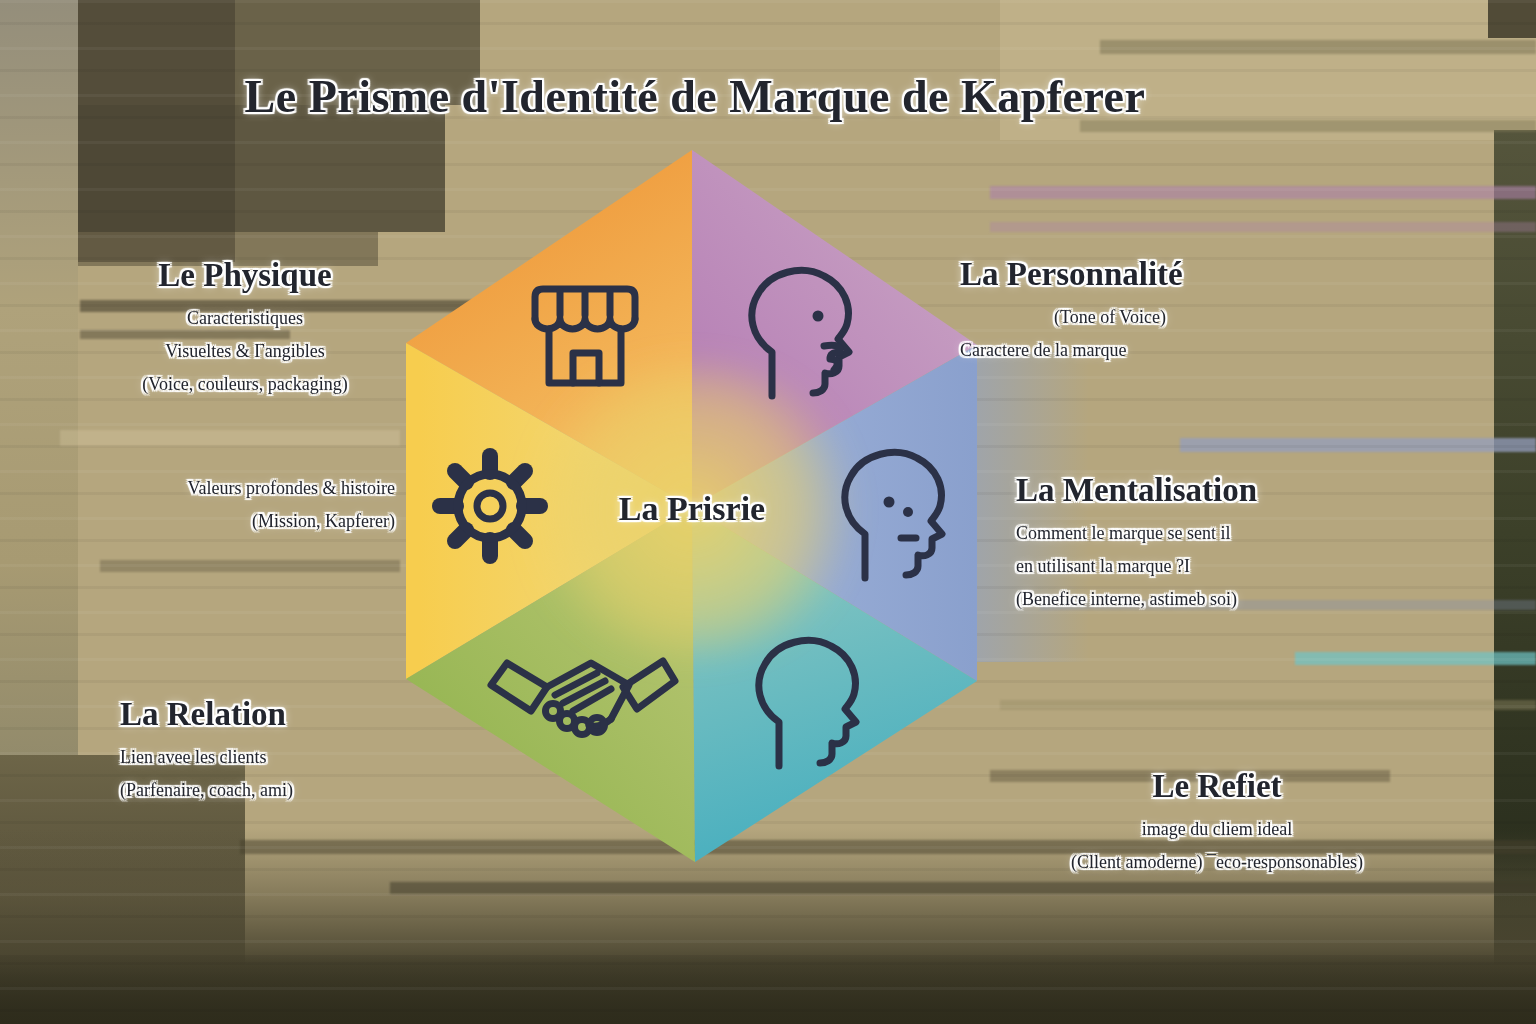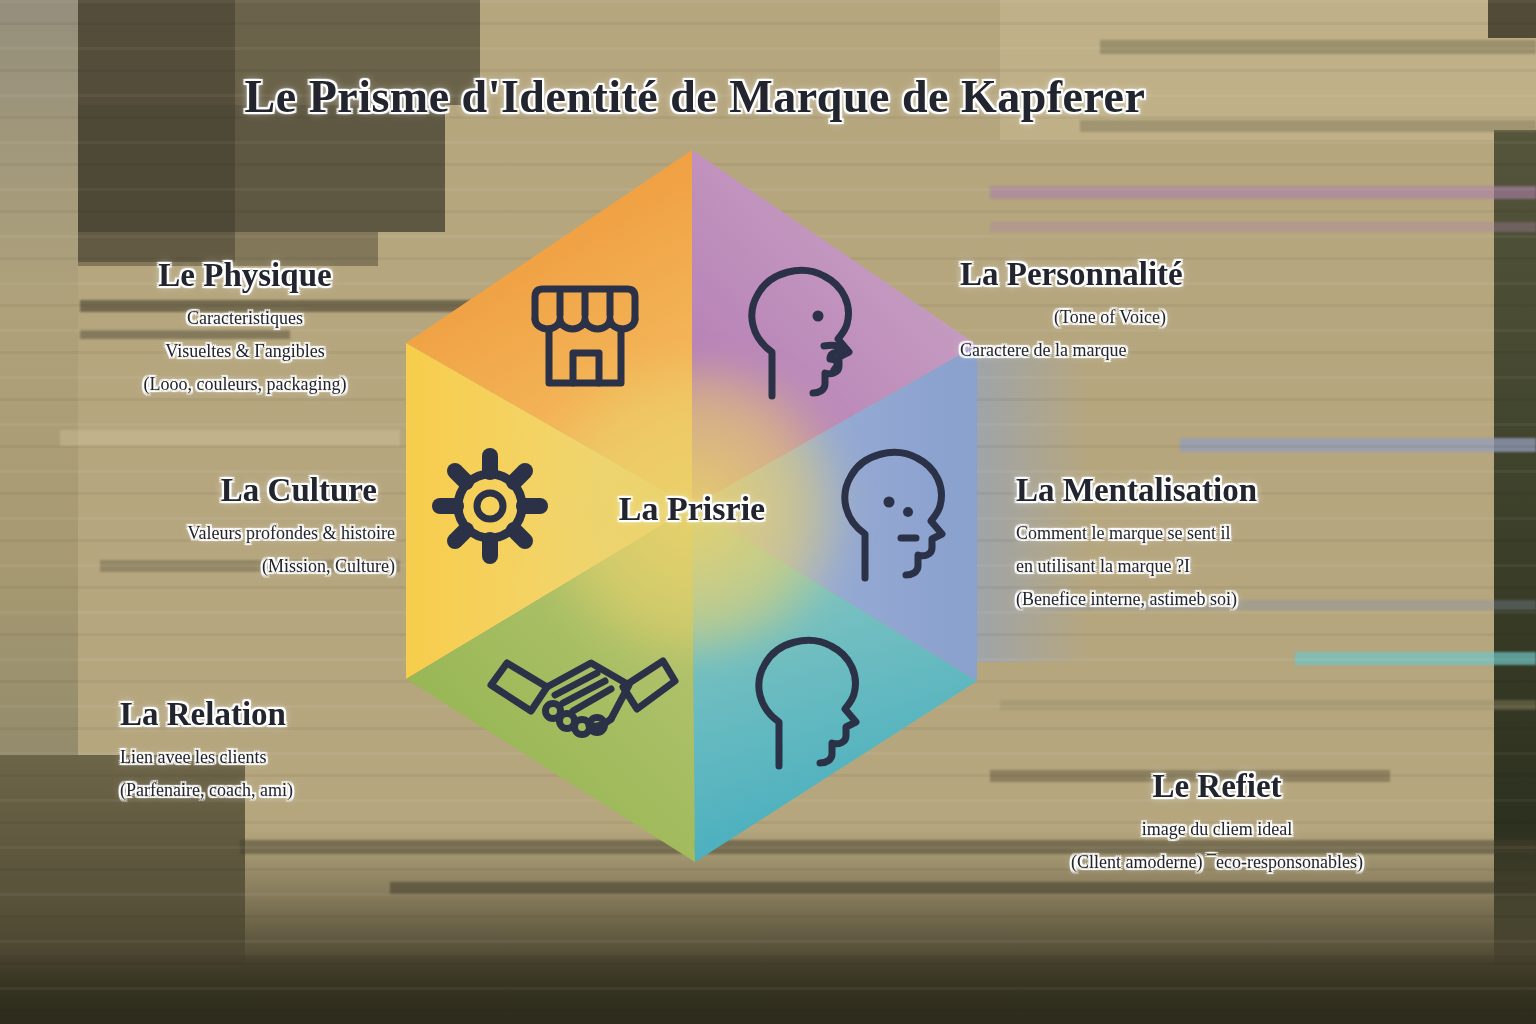--- a/index.html
+++ b/index.html
@@ -183,33 +183,32 @@
     </g>
   </g>
 </svg>
 
 <div class="txt title">Le Prisme d'Identité de Marque de Kapferer</div>
 
 <div class="sec sec-physique">
   <div class="txt head" style="position:static">Le Physique</div>
   <div class="txt body" style="position:static">Caracteristiques</div>
   <div class="txt body" style="position:static">Visueltes &amp; Γangibles</div>
-  <div class="txt body" style="position:static">(Looo, couleurs, packaging)</div>
+  <div class="txt body" style="position:static">(Voice, couleurs, packaging)</div>
 </div>
 
 <div class="sec sec-personnalite">
   <div class="txt head" style="position:static">La Personnalité</div>
   <div class="txt body paren" style="position:static">(Tone of Voice)</div>
   <div class="txt body" style="position:static">Caractere de la marque</div>
 </div>
 
 <div class="sec sec-culture">
-  <div class="txt head" style="position:static">La Culture</div>
   <div class="txt body" style="position:static">Valeurs profondes &amp; histoire</div>
-  <div class="txt body" style="position:static">(Mission, Culture)</div>
+  <div class="txt body" style="position:static">(Mission, Kapferer)</div>
 </div>
 
 <div class="sec sec-mentalisation">
   <div class="txt head" style="position:static">La Mentalisation</div>
   <div class="txt body" style="position:static">Comment le marque se sent il</div>
   <div class="txt body" style="position:static">en utilisant la marque ?I</div>
   <div class="txt body" style="position:static">(Benefice interne, astimeb soi)</div>
 </div>
 
 <div class="sec sec-relation">

